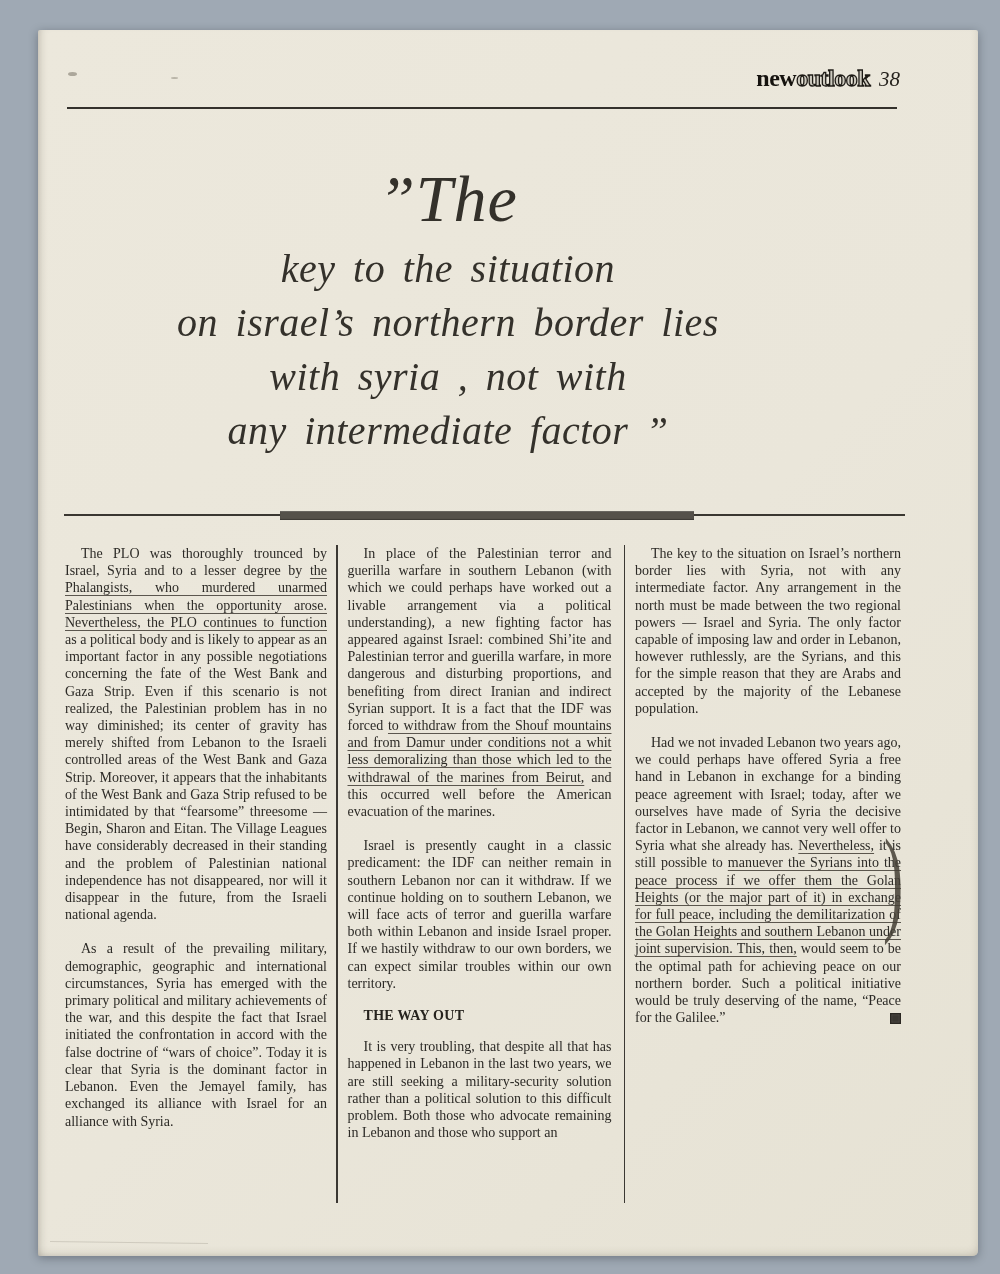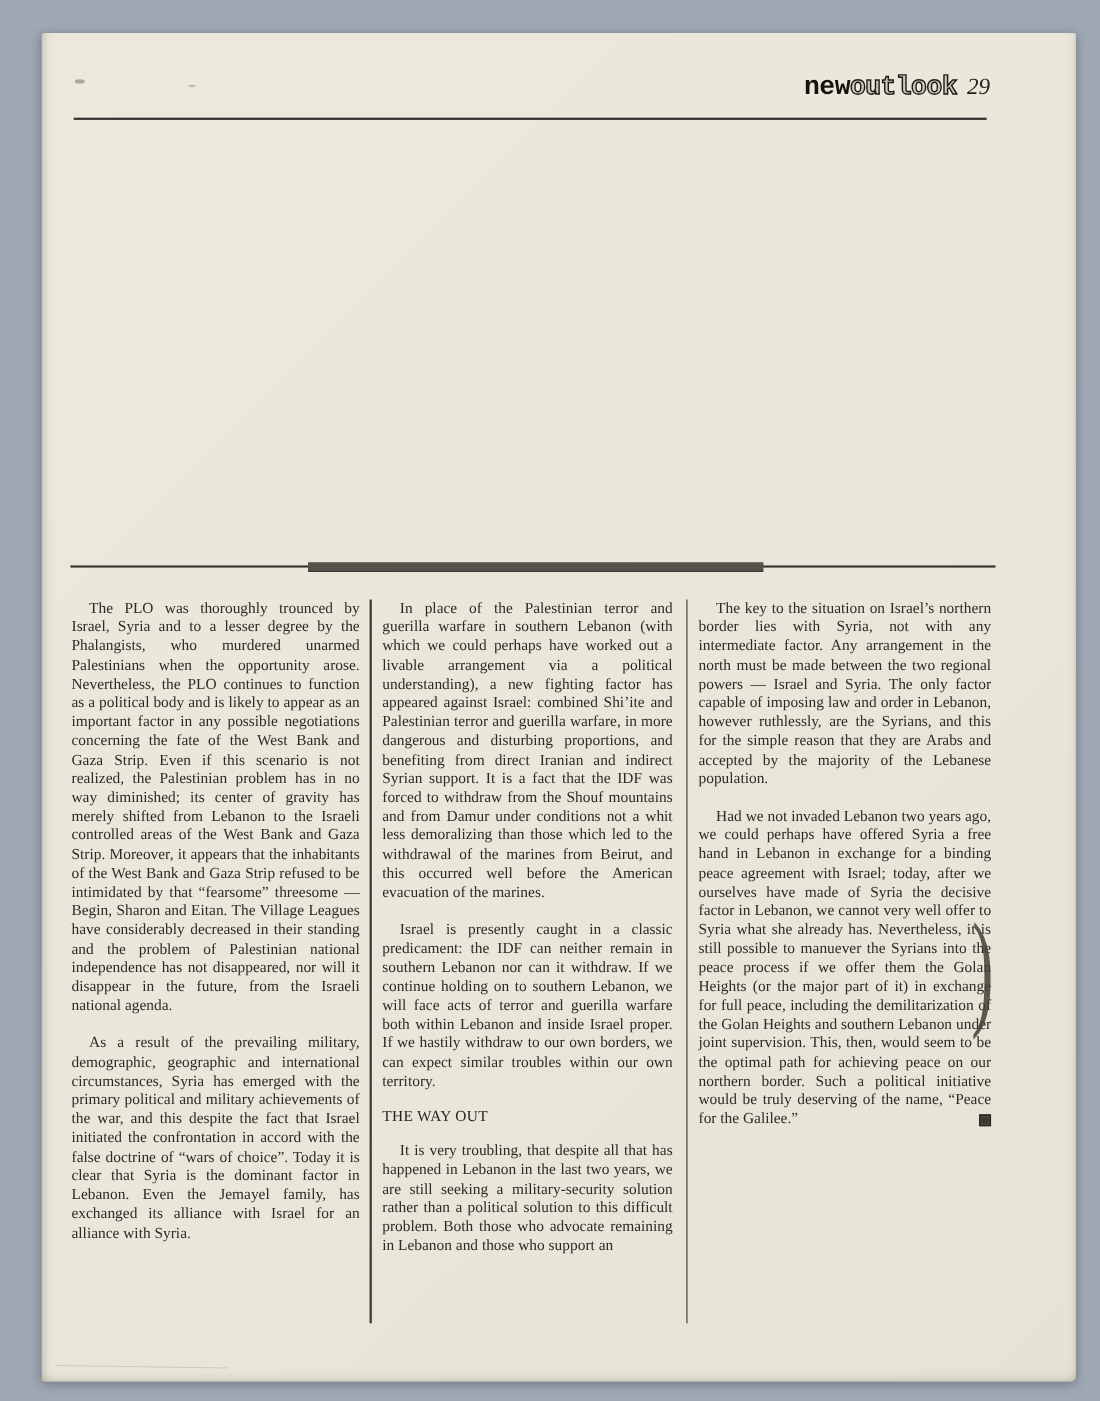--- a/index.html
+++ b/index.html
@@ -16,21 +16,21 @@
     background:linear-gradient(135deg,#ece8dc 0%,#eae6da 55%,#e6e2d4 100%);
     box-shadow:0 2px 10px rgba(20,25,35,.35), inset 8px 0 10px -8px rgba(60,55,45,.35), inset -4px -6px 10px -6px rgba(60,55,45,.25);
     border-radius:2px 2px 5px 2px;
   }
   
   .masthead{
     position:absolute;top:36px;right:78px;
     display:flex;align-items:baseline;gap:9px;
     white-space:nowrap;
   }
-  .logo{font-family:Liberation Mono, monospace;font-weight:bold;font-size:24px;letter-spacing:-.5px;line-height:1;}
+  .logo{font-family:Liberation Serif, serif;font-weight:bold;font-size:24px;letter-spacing:-.5px;line-height:1;}
   .logo-new{color:#16130f;}
   .logo-outlook{color:rgba(22,19,15,.14);-webkit-text-stroke:1.3px #1c1914;}
   .page-num{font-style:italic;font-size:21px;color:#26231e;}
   .head-rule{position:absolute;left:29px;top:77px;width:830px;height:2.4px;background:#34312c;}
   
   .smudge{position:absolute;left:30px;top:42px;width:9px;height:4px;border-radius:50%;
     background:rgba(95,88,75,.45);
     box-shadow:58px 3px 0 -2px rgba(95,88,75,.4), 102px 4px 0 -1px rgba(95,88,75,.35);}
   .crease{position:absolute;left:12px;top:1212px;width:158px;height:1px;
     background:rgba(70,62,50,.16);transform:rotate(.8deg);}
@@ -50,23 +50,24 @@
   .columns{position:absolute;left:27px;top:515px;display:flex;align-items:flex-start;}
   .col{width:262px;color:#2c2a26;font-size:14px;line-height:17.2px;text-align:justify;}
   .col-2{width:264px;}
   .col-3{width:266px;}
   .vrule{width:1.5px;height:658px;background:#3b3833;flex:none;}
   .vr-1{margin-left:9px;margin-right:10px;}
   .vr-2{margin-left:12px;margin-right:10px;}
   .body-para{margin:17px 0 0;text-indent:16px;}
   .body-para:first-child{margin-top:0;}
   .body-para.no-indent{text-indent:0;}
-  .col-heading{margin:15px 0 0;font-size:14px;font-weight:normal;letter-spacing:.3px;text-indent:0;color:#26231e;}
+  .col-heading{margin:15px 16px 0;font-size:14px;font-weight:bold;letter-spacing:.3px;text-indent:0;color:#26231e;}
   .col-heading + .body-para{margin-top:14px;}
   .pen-underline{
+    text-decoration:underline;
     text-decoration-color:rgba(55,50,42,.8);
     text-decoration-thickness:1.3px;
     text-underline-offset:2.5px;
     text-decoration-skip-ink:none;
   }
   .endmark{
     float:right;width:11px;height:11px;margin-top:4px;
     background:#3a3732;
     box-shadow:inset 0 0 0 1.5px #2a2722, inset 0 0 2px 1px rgba(230,225,210,.55);
   }
@@ -80,24 +81,31 @@
 </style>
 </head>
 <body>
 
 <div class="page">
 
   <div class="smudge"></div>
 
   <header class="masthead">
     <span class="logo"><span class="logo-new">new</span><span class="logo-outlook">outlook</span></span>
-    <span class="page-num">29</span>
+    <span class="page-num">38</span>
   </header>
   <div class="head-rule"></div>
 
+  <div class="pullquote">
+    <div class="pq-line pq-first">”The</div>
+    <div class="pq-line">key to the situation</div>
+    <div class="pq-line">on israel’s northern border lies</div>
+    <div class="pq-line">with syria , not with</div>
+    <div class="pq-line">any intermediate factor ”</div>
+  </div>
 
   <div class="divider">
     <div class="divider-line"></div>
     <div class="divider-bar"></div>
   </div>
 
   <main class="columns">
     <section class="col col-1">
         <p class="body-para"><span>The PLO was thoroughly trounced by Israel, Syria and to a lesser degree by </span><span class="pen-underline">the Phalangists, who murdered unarmed Palestinians when the opportunity arose. Nevertheless, the PLO continues to function</span><span> as a political body and is likely to appear as an important factor in any possible negotiations concerning the fate of the West Bank and Gaza Strip. Even if this scenario is not realized, the Palestinian problem has in no way diminished; its center of gravity has merely shifted from Lebanon to the Israeli controlled areas of the West Bank and Gaza Strip. Moreover, it appears that the inhabitants of the West Bank and Gaza Strip refused to be intimidated by that “fearsome” threesome — Begin, Sharon and Eitan. The Village Leagues have considerably decreased in their standing and the problem of Palestinian national independence has not disappeared, nor will it disappear in the future, from the Israeli national agenda.</span></p>
         <p class="body-para"><span>As a result of the prevailing military, demographic, geographic and international circumstances, Syria has emerged with the primary political and military achievements of the war, and this despite the fact that Israel initiated the confrontation in accord with the false doctrine of “wars of choice”. Today it is clear that Syria is the dominant factor in Lebanon. Even the Jemayel family, has exchanged its alliance with Israel for an alliance with Syria.</span></p>

